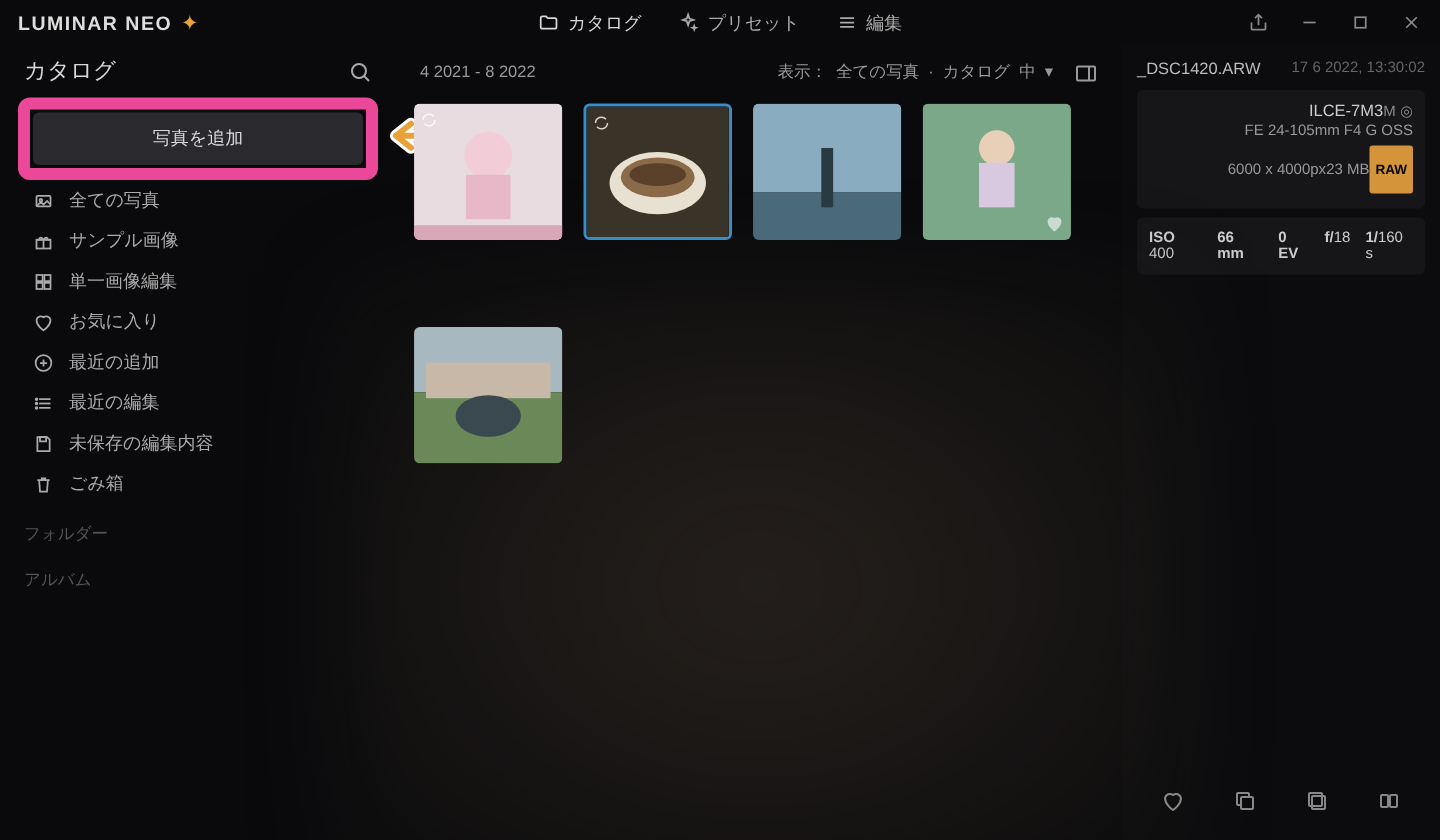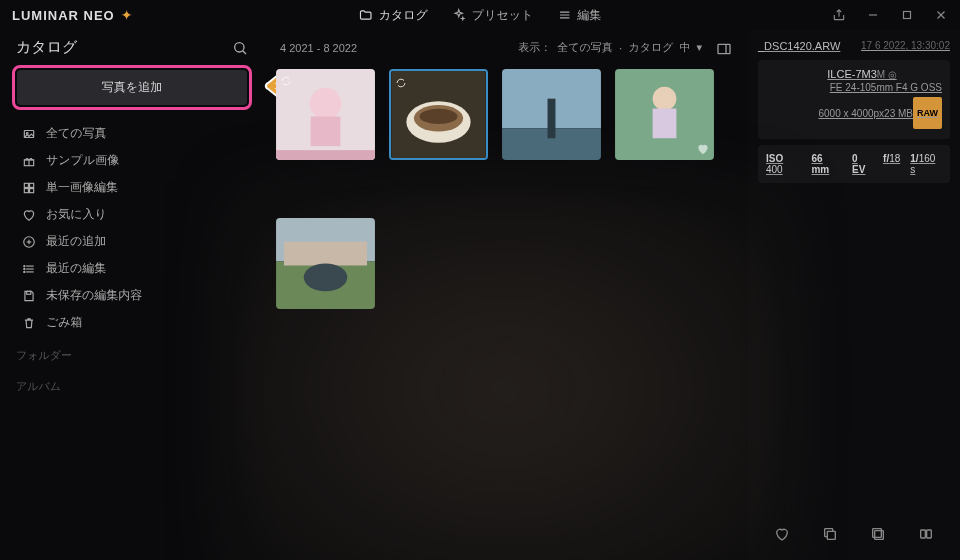--- a/index.html
+++ b/index.html
@@ -16,21 +16,21 @@
   .win-controls { margin-left: auto; display: flex; gap: 20px; align-items: center; }
   .win-btn { width: 14px; height: 14px; display: flex; align-items: center; justify-content: center; cursor: pointer; color: #888; }
   
   .main { display: flex; height: 530px; }
   
   .sidebar { width: 264px; padding: 8px 12px 0 12px; }
   .sidebar-head { display: flex; align-items: center; justify-content: space-between; padding: 0 4px 8px 4px; }
   .sidebar-title { font-size: 15px; color: #d8d8d8; font-weight: 500; }
   .search-ic { width: 16px; height: 16px; color: #aaa; cursor: pointer; }
   
-  .add-photo-wrap { border: 3px solid #ec4899; border-radius: 8px; padding: 2px; margin-bottom: 10px; position: relative; }
+  .add-photo-wrap { border: 8px solid #ec4899; border-radius: 8px; padding: 2px; position: relative; }
   .add-photo-btn { background: #2a2a2e; color: #d8d8d8; border-radius: 4px; text-align: center; padding: 9px 0; font-size: 12px; cursor: pointer; }
   .arrow-badge { position: absolute; right: -62px; top: 50%; transform: translateY(-50%); }
   .arrow-svg { width: 56px; height: 32px; }
   
   .side-item { display: flex; align-items: center; gap: 10px; padding: 5px 10px; font-size: 12px; color: #aaa; cursor: pointer; }
   .side-item .icon { width: 14px; height: 14px; flex-shrink: 0; }
   .side-group { font-size: 11px; color: #555; padding: 12px 10px 4px 4px; }
   
   .content { flex: 1; padding: 10px 12px 0 12px; position: relative; }
   .content-head { display: flex; justify-content: space-between; align-items: center; font-size: 11px; color: #999; padding: 0 4px 14px 4px; }
@@ -38,27 +38,27 @@
   
   .thumbs { display: flex; flex-wrap: wrap; gap: 14px; }
   .thumb { width: 99px; height: 91px; border-radius: 4px; position: relative; overflow: hidden; cursor: pointer; }
   .thumb.selected { border: 2px solid #3a8cc4; }
   .thumb-img { width: 100%; height: 100%; }
   .thumb .ic-tl { position: absolute; top: 4px; left: 4px; width: 12px; height: 12px; color: rgba(255,255,255,0.8); }
   .thumb .ic-br { position: absolute; bottom: 4px; right: 4px; width: 14px; height: 14px; color: rgba(255,255,255,0.6); }
   
   .blur-bg { position: absolute; top: 150px; left: -40px; right: -40px; bottom: -40px; background: radial-gradient(ellipse at center, rgba(90,75,60,0.35), rgba(20,18,16,0.1)); filter: blur(30px); pointer-events: none; }
   
-  .infopanel { width: 212px; background: #0c0c0e; padding: 8px 10px; font-size: 10px; color: #999; text-decoration: underline; }
+  .infopanel { width: 212px; background: #0c0c0e; padding: 8px 10px; font-size: 10px; color: #999; }
   .info-head { display: flex; justify-content: space-between; padding: 2px 0 8px 0; }
   .info-fname { color: #bbb; font-size: 11px; }
   .info-date { color: #666; font-size: 10px; }
   .info-block { background: rgba(30,30,34,0.6); border-radius: 4px; padding: 8px; margin-bottom: 6px; }
   .info-row { display: flex; justify-content: flex-end; align-items: center; padding: 2px 0; font-size: 10px; }
-  .info-camera { font-size: 11px; color: #ccc; display: flex; justify-content: center; align-items: center; margin-left: 16px; }
+  .info-camera { font-size: 11px; color: #ccc; display: flex; justify-content: flex-end; align-items: center; margin-left: 16px; }
   .m-badge { color: #888; font-size: 10px; }
   .raw-badge { background: #d4943a; color: #000; border-radius: 2px; padding: 11px 4px; font-size: 9px; font-weight: 700; }
   .info-exif { display: flex; gap: 10px; font-size: 10px; color: #ccc;}
   .info-exif span b { font-weight: 600; }
   
   .info-bottom { position: absolute; bottom: 10px; right: 10px; width: 192px; display: flex; justify-content: space-around; padding: 8px 0; }
   .info-bottom .ib { width: 16px; height: 16px; color: #888; cursor: pointer; }
   
   .icon svg, svg.iconsvg { width: 100%; height: 100%; display: block; }
 </style>

